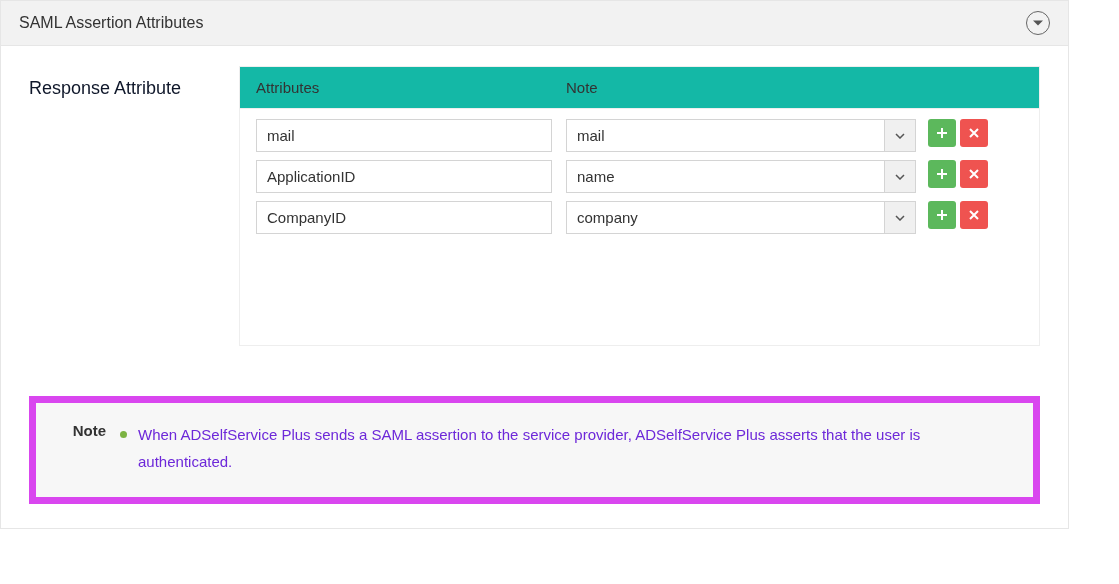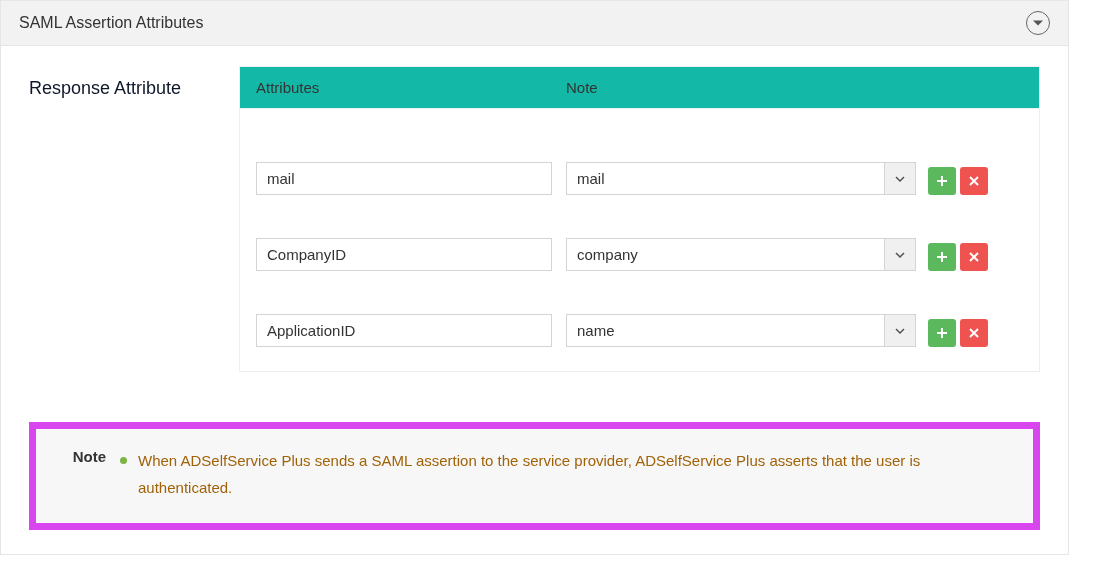--- a/index.html
+++ b/index.html
@@ -65,23 +65,22 @@
     background: #14b8a6;
     border-bottom: 1px solid #eee;
     padding: 12px 16px;
     align-items: center;
   }
   .col-attr { width: 310px; }
   .col-val { flex: 1; }
   .attr-rows { padding: 10px 16px 16px 16px; }
   .attr-row {
     display: flex;
-    align-items: flex-end;
+    align-items: flex-start;
     margin-bottom: 8px;
-    margin-top: 43px;
   }
   .attr-row input[type="text"] {
     width: 296px;
     border: 1px solid #d4d4d4;
     padding: 7px 10px;
     font-size: 15px;
     font-family: inherit;
     color: #333;
     outline: none;
   }
@@ -148,21 +147,21 @@
     list-style: none;
     margin: 0;
     padding: 0;
     flex: 1;
   }
   .note-list li {
     position: relative;
     padding-left: 22px;
     line-height: 1.8;
     margin-bottom: 4px;
-    color: #a16207;
+    color: #6d28d9;
   }
   .note-list li::before {
     content: '';
     position: absolute;
     left: 4px;
     top: 10px;
     width: 7px;
     height: 7px;
     background: #7cb342;
     border-radius: 50%;
@@ -206,46 +205,46 @@
                   </svg>
                 </div>
                 <div class="act-btn act-del">
                   <svg width="12" height="12" viewBox="0 0 12 12">
                     <path d="M2 2l8 8M10 2l-8 8" stroke="#fff" stroke-width="2"></path>
                   </svg>
                 </div>
               </div>
             </div>
             <div class="attr-row">
+              <input type="text" value="ApplicationID" style="">
+              <div class="value-wrap">
+                <input type="text" value="name" style="">
+                <div class="dd-btn">
+                  <svg width="10" height="6" viewBox="0 0 10 6">
+                    <path d="M1 1 L5 5 L9 1" fill="none" stroke="#555" stroke-width="1.5"></path>
+                  </svg>
+                </div>
+              </div>
+              <div class="actions">
+                <div class="act-btn act-add">
+                  <svg width="12" height="12" viewBox="0 0 12 12">
+                    <path d="M6 1v10M1 6h10" stroke="#fff" stroke-width="2"></path>
+                  </svg>
+                </div>
+                <div class="act-btn act-del">
+                  <svg width="12" height="12" viewBox="0 0 12 12">
+                    <path d="M2 2l8 8M10 2l-8 8" stroke="#fff" stroke-width="2"></path>
+                  </svg>
+                </div>
+              </div>
+            </div>
+            <div class="attr-row">
               <input type="text" value="CompanyID" style="">
               <div class="value-wrap">
                 <input type="text" value="company" style="">
-                <div class="dd-btn">
-                  <svg width="10" height="6" viewBox="0 0 10 6">
-                    <path d="M1 1 L5 5 L9 1" fill="none" stroke="#555" stroke-width="1.5"></path>
-                  </svg>
-                </div>
-              </div>
-              <div class="actions">
-                <div class="act-btn act-add">
-                  <svg width="12" height="12" viewBox="0 0 12 12">
-                    <path d="M6 1v10M1 6h10" stroke="#fff" stroke-width="2"></path>
-                  </svg>
-                </div>
-                <div class="act-btn act-del">
-                  <svg width="12" height="12" viewBox="0 0 12 12">
-                    <path d="M2 2l8 8M10 2l-8 8" stroke="#fff" stroke-width="2"></path>
-                  </svg>
-                </div>
-              </div>
-            </div>
-            <div class="attr-row">
-              <input type="text" value="ApplicationID" style="">
-              <div class="value-wrap">
-                <input type="text" value="name" style="">
                 <div class="dd-btn">
                   <svg width="10" height="6" viewBox="0 0 10 6">
                     <path d="M1 1 L5 5 L9 1" fill="none" stroke="#555" stroke-width="1.5"></path>
                   </svg>
                 </div>
               </div>
               <div class="actions">
                 <div class="act-btn act-add">
                   <svg width="12" height="12" viewBox="0 0 12 12">
                     <path d="M6 1v10M1 6h10" stroke="#fff" stroke-width="2"></path>

